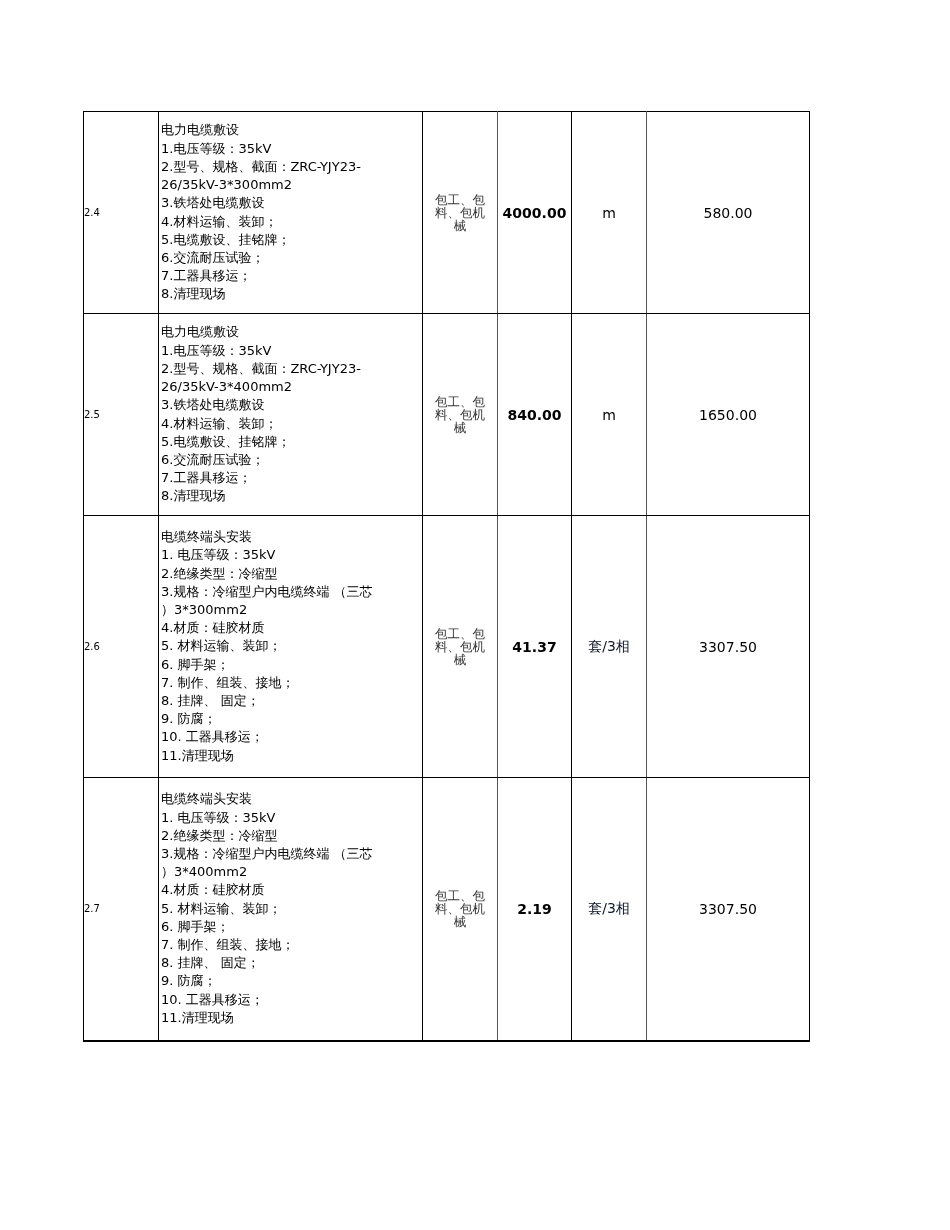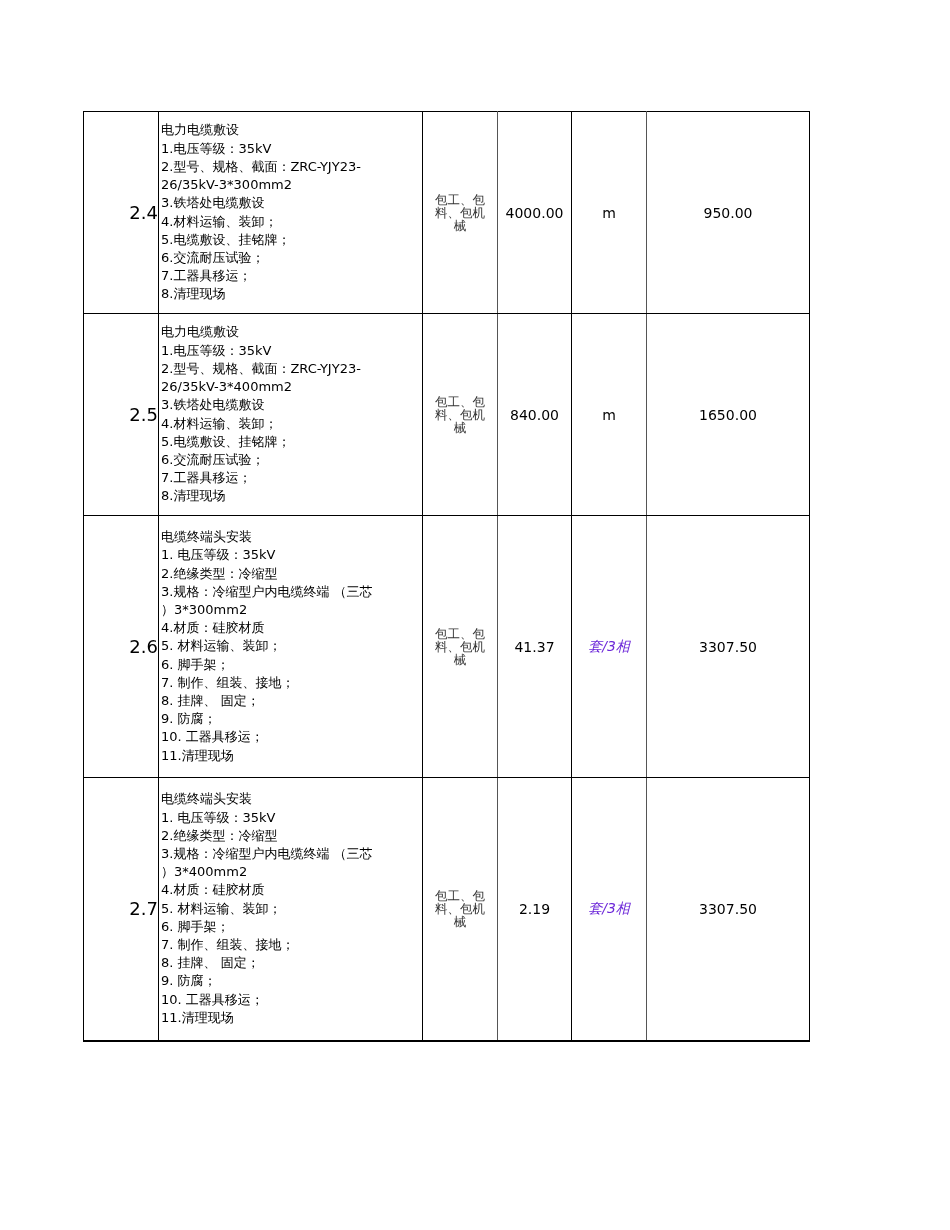--- a/index.html
+++ b/index.html
@@ -4,28 +4,28 @@
 <style>
   html, body { margin:0; padding:0; background:#ffffff; }
   body { width:950px; height:1230px; position:relative; overflow:hidden;
          font-family:"DejaVu Sans", "Liberation Sans", sans-serif; color:#000; }
   table.boq { position:absolute; left:83px; top:111px; border-collapse:collapse; table-layout:fixed; }
   table.boq td { border:1px solid #000; padding:0; vertical-align:middle; overflow:hidden; }
   table.boq tr:first-child td { border-top:1.5px solid #000; }
   table.boq tr:last-child td { border-bottom:2px solid #000; }
   table.boq td:first-child { border-left:1.5px solid #000; }
   table.boq td:last-child { border-right:1.5px solid #000; }
-  td.c-no { width:74px; text-align:right; font-size:18px; }
+  td.c-no { width:74px; text-align:left; font-size:10px; }
   td.c-desc { width:261px; font-size:13px; line-height:18.2px; padding-left:2px !important; vertical-align:middle; }
   td.c-mode { width:74px; text-align:center; font-size:12.5px; line-height:13px; color:#333; border-left:1px solid #555 !important; border-right:1.5px solid #555 !important;margin-left:30px; }
-  td.c-qty { width:73px; text-align:center; font-size:14px; }
+  td.c-qty { width:73px; text-align:center; font-size:14px;font-weight:bold; }
   td.c-unit { width:74px; text-align:center; font-size:14px; border-right:1.5px solid #555 !important; }
   td.c-price { width:162px; text-align:center; font-size:14px; }
   .desc-line { display:block; white-space:nowrap; }
-  .unit-cjk { color:#6d28d9;font-style:italic; }
+  .unit-cjk { color:#0f172a; }
 </style>
 </head>
 <body>
 
 <table class="boq">
   <tbody>
 
     <tr style="height:202px;">
       <td class="c-no">2.4</td>
       <td class="c-desc">
@@ -40,21 +40,21 @@
         <span class="desc-line">7.工器具移运；</span>
         <span class="desc-line">8.清理现场</span>
       </td>
       <td class="c-mode">
         <span class="desc-line">包工、包</span>
         <span class="desc-line">料、包机</span>
         <span class="desc-line">械</span>
       </td>
       <td class="c-qty">4000.00</td>
       <td class="c-unit">m</td>
-      <td class="c-price">950.00</td>
+      <td class="c-price">580.00</td>
     </tr>
 
     <tr style="height:202px;">
       <td class="c-no">2.5</td>
       <td class="c-desc">
         <span class="desc-line">电力电缆敷设</span>
         <span class="desc-line">1.电压等级：35kV</span>
         <span class="desc-line">2.型号、规格、截面：ZRC-YJY23-</span>
         <span class="desc-line">26/35kV-3*400mm2</span>
         <span class="desc-line">3.铁塔处电缆敷设</span>

